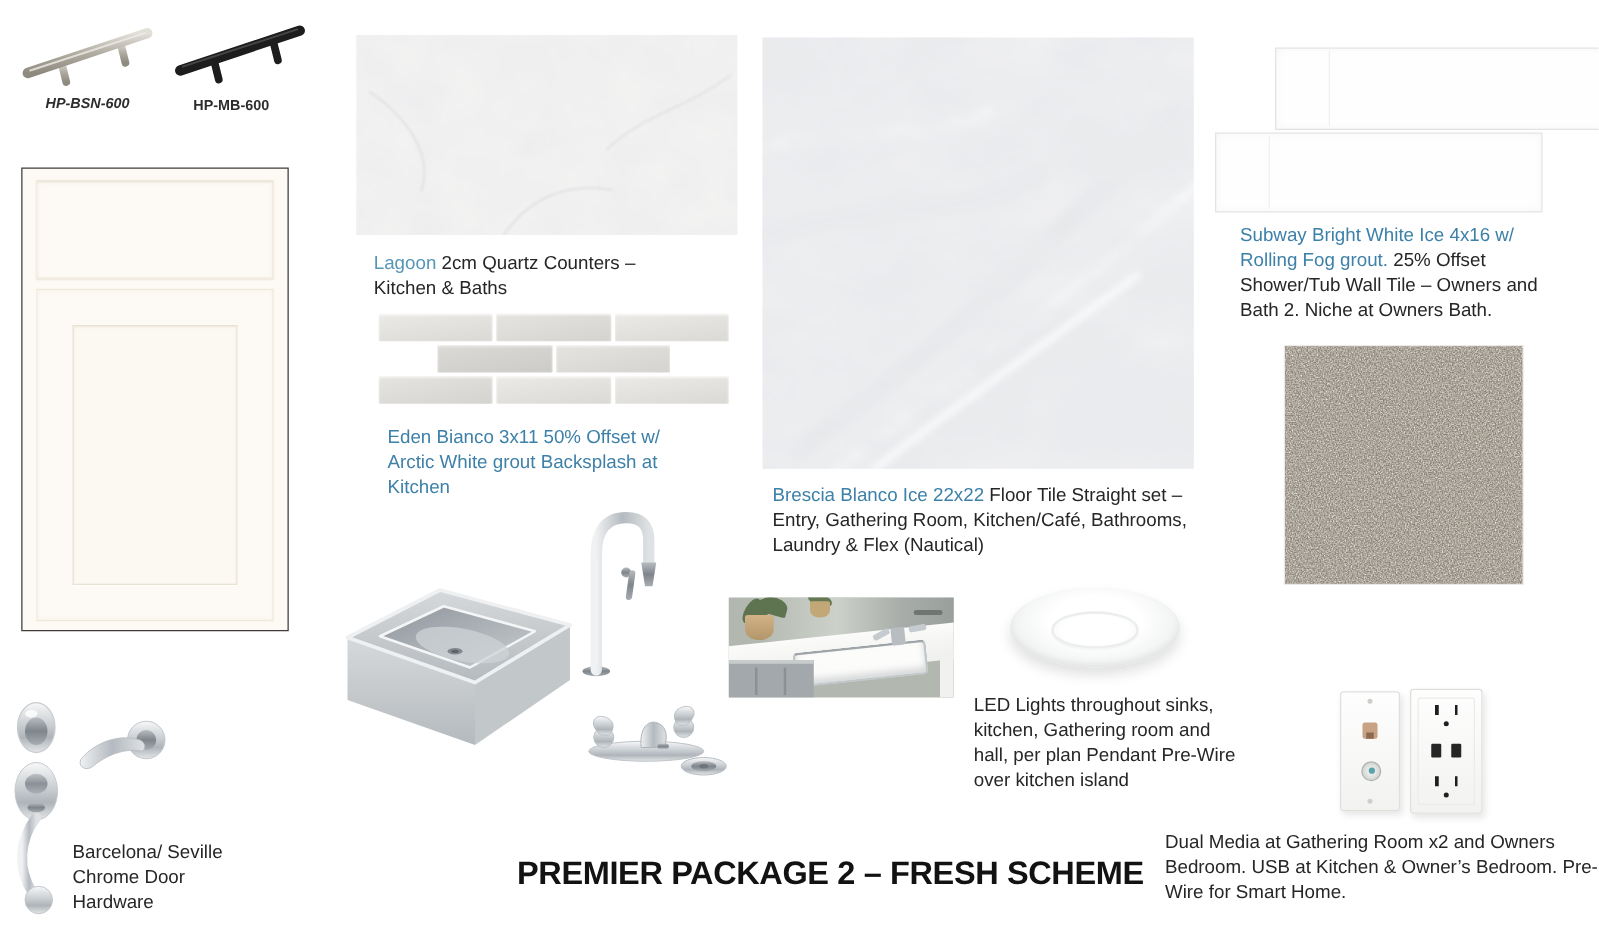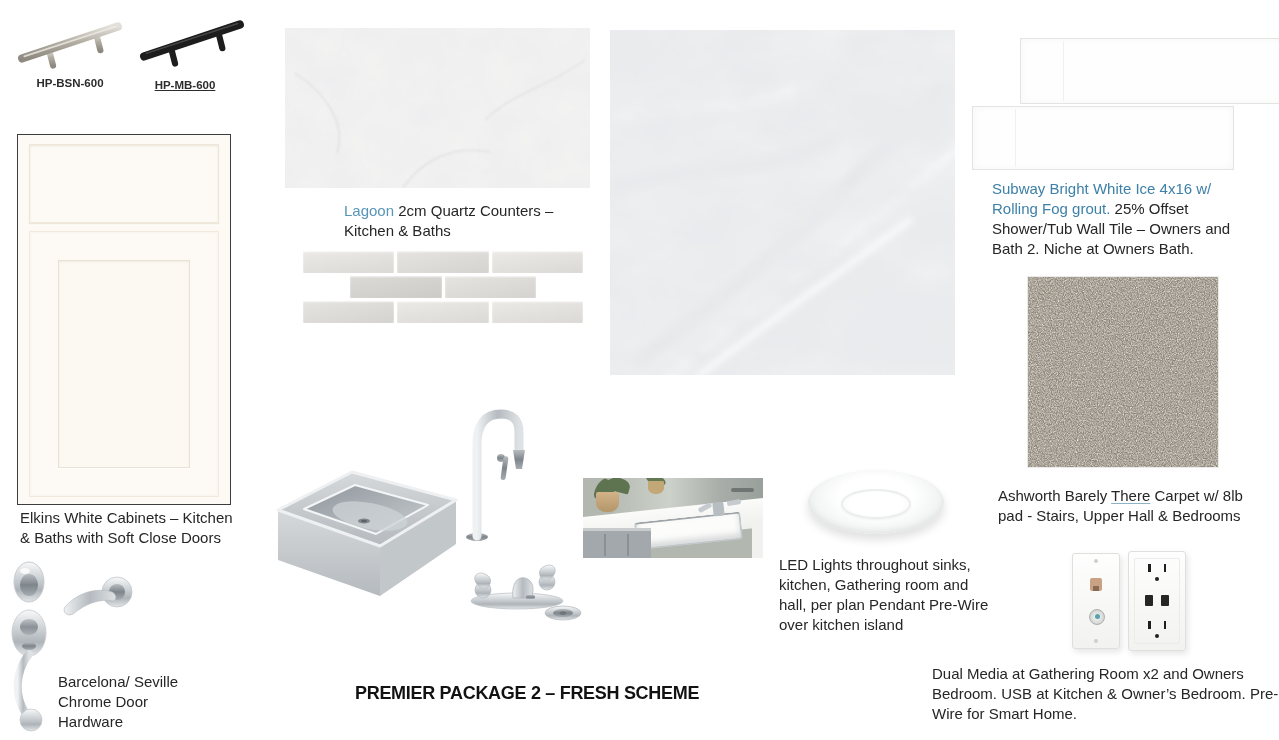--- a/index.html
+++ b/index.html
@@ -7,43 +7,43 @@
          font-family:"Liberation Sans",sans-serif;color:#262626;}
   .cap{position:absolute;font-size:15px;line-height:1.34;margin:0;}
   .blue{color:var(--accent,#3d80a8);}
   .blue-light{color:var(--lagoon,#5796b6);}
   .abs{position:absolute;}
 
   
   #pull-bsn{left:16px;top:12px;width:108px;height:64px;}
   #pull-mb{left:138px;top:10px;width:108px;height:64px;}
   .pull-label{position:absolute;font-size:11.5px;font-weight:bold;color:#2c2c2c;width:110px;text-align:center;}
-  #lbl-bsn{left:15px;top:77px;}
-  #lbl-mb{left:130px;top:79px;text-decoration:underline;}
+  #lbl-bsn{left:15px;top:77px;font-style:italic;}
+  #lbl-mb{left:130px;top:79px;}
   #cap-cabhw{left:8px;top:102px;width:260px;font-size:15.5px;}
 
   
   #cab-door{left:17px;top:134px;width:214px;height:371px;background:#fdfaf5;border:1px solid #3d3d3d;
             box-sizing:border-box;padding:9px 11px;}
   #cab-door .drawer{height:77px;border:1px solid #eee7da;box-shadow:inset 0 1px 2px rgba(180,168,145,.25),0 1px 1px rgba(205,195,175,.35);}
   #cab-door .door{margin-top:8px;height:264px;border:1px solid #f0e9dc;position:relative;box-shadow:inset 0 0 3px rgba(195,185,165,.18);}
   #cab-door .panel{position:absolute;left:28px;right:28px;top:28px;bottom:28px;border:1px solid #e9e1d1;
                    background:#fcf9f3;box-shadow:0 1px 1px rgba(255,255,255,.9),inset 0 1px 2px rgba(190,180,160,.18);}
   #cap-elkins{left:20px;top:508px;width:226px;}
 
   
   #deadbolt{left:10px;top:558px;width:38px;height:50px;}
   #lever{left:58px;top:570px;width:84px;height:52px;}
   #handleset{left:5px;top:608px;width:50px;height:128px;}
   #cap-barcelona{left:58px;top:672px;width:135px;}
 
   
   #quartz{left:285px;top:28px;width:305px;height:160px;}
   .vein{fill:none;opacity:.65;}
-  #cap-lagoon{left:299px;top:201px;width:240px;margin-left:45px;}
+  #cap-lagoon{left:299px;top:201px;width:240px;}
   #eden{left:303px;top:250px;width:280px;height:74px;display:flex;flex-direction:column;gap:3px;padding-top:1px;box-sizing:border-box;}
   .trow{display:flex;gap:3px;height:22px;}
   .trow.r2{margin-left:47px;width:186px;}
   .trow i{flex:1;border-radius:1px;display:block;}
   .tA{background:linear-gradient(172deg,#eceae7,#dbd9d5);box-shadow:inset 0 1px 2px rgba(255,255,255,.9);}
   .tB{background:linear-gradient(168deg,#e5e4e1,#d4d3cf);box-shadow:inset 0 1px 2px rgba(255,255,255,.8);}
   .tC{background:linear-gradient(170deg,#dbdad7,#cccbc8);box-shadow:inset 0 1px 2px rgba(255,255,255,.7);}
   #cap-eden{left:310px;top:340px;width:240px;}
 
   
@@ -123,21 +123,21 @@
   .outlet i{position:absolute;top:0;width:2.5px;height:8px;background:#1f1f1f;display:block;}
   .outlet i.s1{left:4px;} .outlet i.s2{right:4px;}
   .outlet b{position:absolute;left:50%;bottom:0;width:4px;height:4px;margin-left:-2px;border-radius:50%;background:#1f1f1f;display:block;}
   #plate-usb .o-top{top:12%;} #plate-usb .o-bot{top:70%;}
   #plate-usb .usb{position:absolute;left:50%;top:44%;width:28px;height:12px;margin-left:-14px;}
   #plate-usb .usb i{position:absolute;top:0;width:8px;height:11px;background:#262626;border-radius:1px;display:block;}
   #plate-usb .usb i.u1{left:2px;} #plate-usb .usb i.u2{right:2px;}
   #cap-electrical{left:932px;top:664px;width:352px;}
 
   
-  #title{left:355px;top:683px;width:560px;text-align:left;font-size:18px;font-weight:bold;
+  #title{left:355px;top:683px;width:560px;text-align:right;font-size:26px;font-weight:bold;
          letter-spacing:-0.3px;color:#121212;white-space:nowrap;}
 </style>
 </head>
 <body>
 
 <div id="board">
 
   <svg width="0" height="0" style="position:absolute" aria-hidden="true">
     <defs>
       <linearGradient id="gChrome" x1="0" y1="0" x2="0" y2="1">
@@ -206,21 +206,20 @@
   </svg>
   <div class="pull-label" id="lbl-bsn">HP-BSN-600</div>
   <div class="pull-label" id="lbl-mb">HP-MB-600</div>
 
   <div class="abs" id="cab-door">
     <div class="drawer"></div>
     <div class="door">
       <div class="panel"></div>
     </div>
   </div>
-  <p class="cap" id="cap-elkins">Elkins White Cabinets – Kitchen &amp; Baths with Soft Close Doors</p>
 
   <svg id="deadbolt" class="abs" viewBox="0 0 38 50">
     <ellipse cx="19" cy="24" rx="15" ry="20" fill="url(#gChrome)" stroke="#c8ccd0" stroke-width="1"></ellipse>
     <ellipse cx="19" cy="27" rx="9" ry="11" fill="url(#gDark)"></ellipse>
     <ellipse cx="15" cy="13" rx="5" ry="3" fill="#ffffff" opacity=".8"></ellipse>
   </svg>
   <svg id="lever" class="abs" viewBox="0 0 84 52">
     <circle cx="59" cy="22" r="15" fill="url(#gChrome)" stroke="#c2c7cb" stroke-width=".8"></circle>
     <circle cx="59" cy="22" r="8" fill="url(#gDark)"></circle>
     <path d="M7,37 C19,23 38,17 54,22 C58,24 59,28 56,31 C42,28 27,34 15,44 C9,47 4,42 7,37 Z" fill="url(#gChromeH)" stroke="#b9bec2" stroke-width=".7"></path>
@@ -252,20 +251,21 @@
     <div class="trow r2">
         <i class="tC"></i>
         <i class="tB"></i>
       </div>
     <div class="trow r3">
         <i class="tB"></i>
         <i class="tA"></i>
         <i class="tA"></i>
       </div>
   </div>
+  <p class="cap blue" id="cap-eden">Eden Bianco 3x11 50% Offset w/ Arctic White grout Backsplash at Kitchen</p>
 
   <svg id="sink" class="abs" viewBox="0 0 205 160">
     <polygon points="18,62 120,98 120,148 18,112" fill="url(#gFace)"></polygon>
     <polygon points="120,98 196,52 196,96 120,148" fill="#c2c7ca"></polygon>
     <polygon points="18,62 92,24 196,52 120,98" fill="url(#gFace)" stroke="#eef0f2" stroke-width="3" stroke-linejoin="round"></polygon>
     <polygon points="44,61 95,37 168,57 116,86" fill="url(#gBowl)" stroke="#f3f5f6" stroke-width="2" stroke-linejoin="round"></polygon>
     <ellipse cx="110" cy="68" rx="38" ry="13" fill="#ced3d6" opacity=".75" transform="rotate(11 110 68)"></ellipse>
     <ellipse cx="104" cy="73" rx="6" ry="2.6" fill="#81878d"></ellipse>
     <ellipse cx="104" cy="73" rx="3" ry="1.3" fill="#5b6167"></ellipse>
   </svg>
@@ -299,20 +299,21 @@
   <svg id="brescia" class="abs" viewBox="0 0 345 345">
     <rect width="345" height="345" fill="#f3f3f4"></rect>
     <path class="streak" d="M30,330 C120,260 180,220 330,60" stroke="#e4e4e7" stroke-width="16" opacity=".9"></path>
     <path class="streak" d="M60,345 C150,280 230,220 345,120" stroke="#ffffff" stroke-width="10" opacity=".9"></path>
     <path class="streak" d="M0,160 C80,130 150,150 220,110" stroke="#e7e7ea" stroke-width="18" opacity=".8"></path>
     <path class="streak" d="M0,90 C60,70 120,90 180,60" stroke="#ffffff" stroke-width="12" opacity=".85"></path>
     <ellipse cx="300" cy="300" rx="70" ry="40" fill="#ebebee" style="filter:blur(6px)"></ellipse>
     <rect width="345" height="345" filter="url(#fMarble)"></rect>
     <path class="streak" d="M90,345 C160,290 220,250 300,190" stroke="#ffffff" stroke-width="6" opacity=".7"></path>
   </svg>
+  <p class="cap" id="cap-brescia"><span class="blue">Brescia Blanco Ice 22x22</span><span> Floor Tile Straight set – Entry, Gathering Room, Kitchen/Café, Bathrooms, Laundry &amp; Flex (Nautical)</span></p>
 
   <div class="abs" id="vanity">
     <div class="v-mirror"></div>
     <div class="v-handle"></div>
     <div class="v-leaf4"></div>
       <div class="v-pot2"></div>
     <div class="v-leaf1"></div>
       <div class="v-leaf2"></div>
       <div class="v-leaf3"></div>
     <div class="v-pot"></div>
@@ -335,21 +336,20 @@
 
   <div class="subtile" id="sub1"></div>
   <div class="subtile" id="sub2"></div>
   <p class="cap" id="cap-subway"><span class="blue">Subway Bright White Ice 4x16 w/ Rolling Fog grout.</span><span> 25% Offset Shower/Tub Wall Tile – Owners and Bath 2. Niche at Owners Bath.</span></p>
 
   <svg id="carpet" class="abs" viewBox="0 0 190 190">
     <rect width="190" height="190" fill="#9a8f82"></rect>
     <rect width="190" height="190" filter="url(#fCarD)"></rect>
     <rect width="190" height="190" filter="url(#fCarL)"></rect>
   </svg>
-  <p class="cap" id="cap-ashworth"><span>Ashworth Barely </span><span class="grammar-underline">There</span><span> Carpet w/ 8lb pad -  Stairs, Upper Hall &amp; Bedrooms</span></p>
 
   <div class="abs" id="plates">
     <div class="plate" id="plate-media">
       <i class="screw top"></i>
       <div class="jack">
           <i></i>
         </div>
       <div class="coax">
           <i></i>
         </div>

